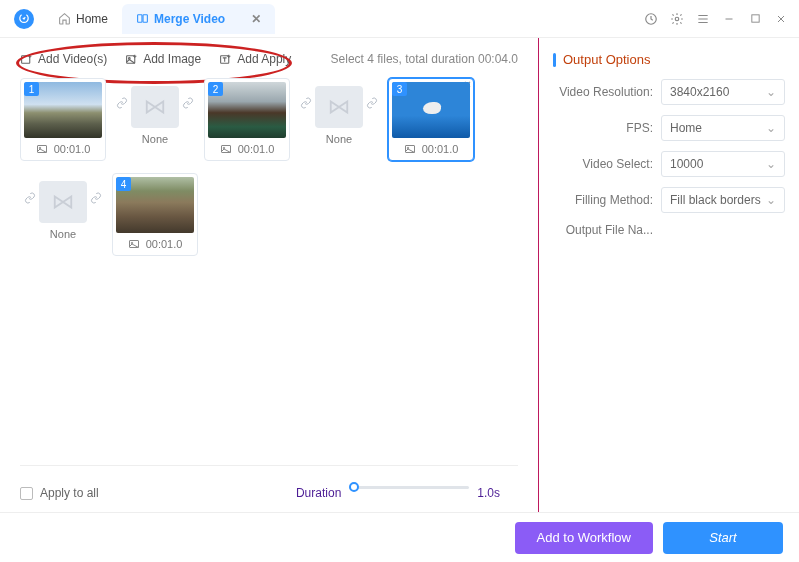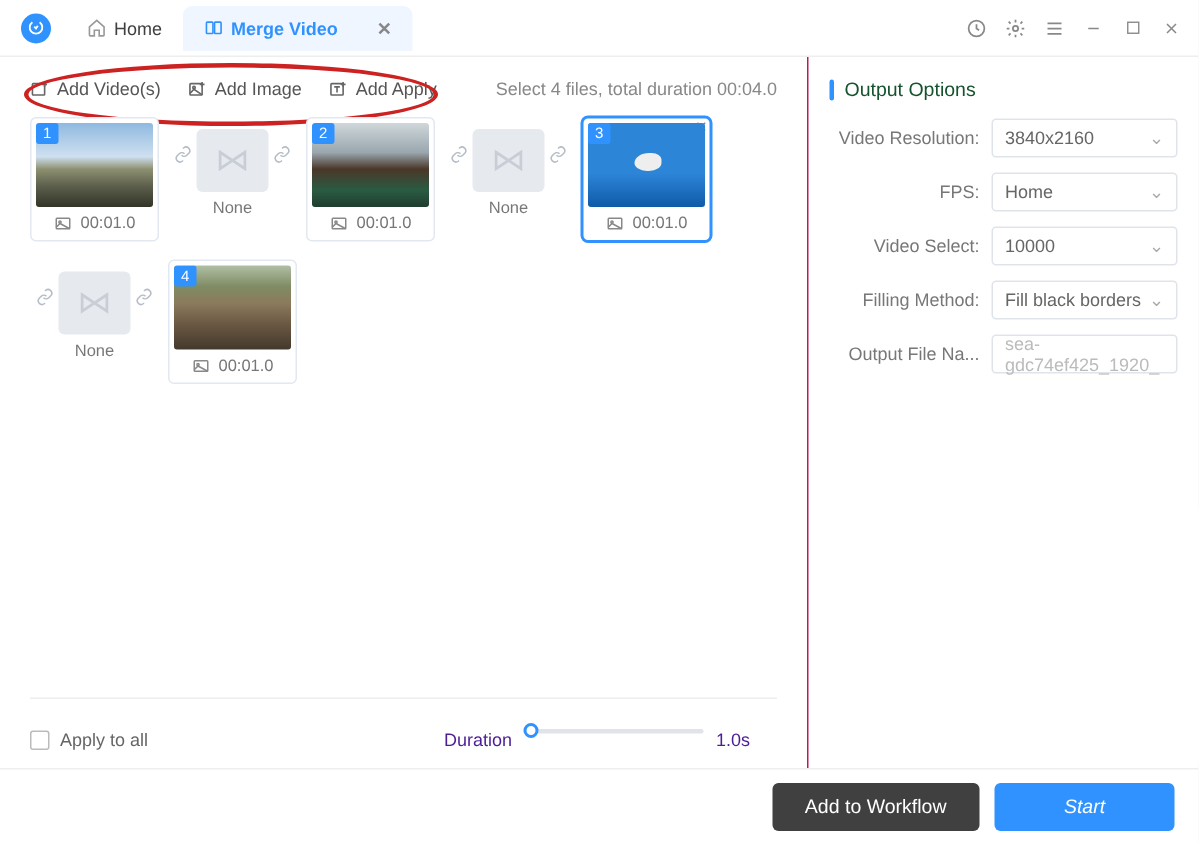--- a/index.html
+++ b/index.html
@@ -44,31 +44,31 @@
   .trans-thumb { width: 48px; height: 42px; background: #e6eaef; border-radius: 4px; display: flex; align-items: center; justify-content: center; margin-top: 8px; }
   .link-ico { display: inline-flex; color: #b4bcc6; }
   .trans-row { display: flex; align-items: center; gap: 3px; }
 
   .bottombar { margin-top: auto; border-top: 1px solid #eee; padding-top: 20px; display: flex; align-items: center; }
   .chk { width: 13px; height: 13px; border: 1px solid #bbb; border-radius: 2px; margin-right: 7px; }
   .dur-slider { display: flex; align-items: flex-start; gap: 8px; margin-left: auto; margin-right: 18px; color: #4c1d95; }
   .track { width: 120px; height: 3px; background: #e0e4e9; border-radius: 2px; position: relative; }
   .knob { position: absolute; left: 0; top: -4px; width: 10px; height: 10px; background: #fff; border: 2px solid #2f92ff; border-radius: 50%; }
 
-  .section-title { display: flex; align-items: center; font-size: 13px; color: #14532d; margin-bottom: 12px; }
+  .section-title { display: flex; align-items: center; font-size: 13px; color: #c2410c; margin-bottom: 12px; }
   .section-title::before { content: ""; width: 3px; height: 14px; background: #2f92ff; margin-right: 7px; border-radius: 2px; }
   .opt-row { display: flex; align-items: center; margin-bottom: 10px; }
   .opt-label { width: 100px; text-align: right; color: #777; font-size: 12px; margin-right: 8px; }
   .select { flex: 1; height: 26px; border: 1px solid #dfe4ea; border-radius: 3px; display: flex; align-items: center; padding: 0 8px; color: #666; position: relative; cursor: pointer; font-size: 12px; }
   .select .chev { margin-left: auto; color: #aaa; }
   .select.readonly { color: #bbb; cursor: default; }
 
   .footer { height: 50px; border-top: 1px solid #eee; display: flex; align-items: center; justify-content: flex-end; padding: 0 16px; gap: 10px; }
   .btn { height: 32px; padding: 0 22px; border-radius: 4px; display: inline-flex; align-items: center; justify-content: center; font-size: 13px; cursor: pointer; color: #fff; }
-  .btn.workflow { background: #404040; }
+  .btn.workflow { background: #8b5cf6; }
   .btn.start { background: #2f92ff; width: 120px; font-style: italic; }
 </style>
 </head>
 <body>
 
 <div class="window">
 
   <div class="titlebar">
     <span class="logo">
       <svg viewBox="0 0 20 20" fill="none" stroke="#fff" stroke-width="2">
@@ -350,23 +350,20 @@
       </div>
       <div class="opt-row">
         <span class="opt-label">Filling Method:</span>
         <div class="select">
             <span>Fill black borders</span>
             <span class="chev">⌄</span>
           </div>
       </div>
       <div class="opt-row">
         <span class="opt-label">Output File Na...</span>
-        <div class="select readonly">
-            <span>sea-gdc74ef425_1920_</span>
-          </div>
       </div>
     </div>
   </div>
 
   <div class="footer">
     <div class="btn workflow">
         <span>Add to Workflow</span>
       </div>
     <div class="btn start">
         <span>Start</span>

